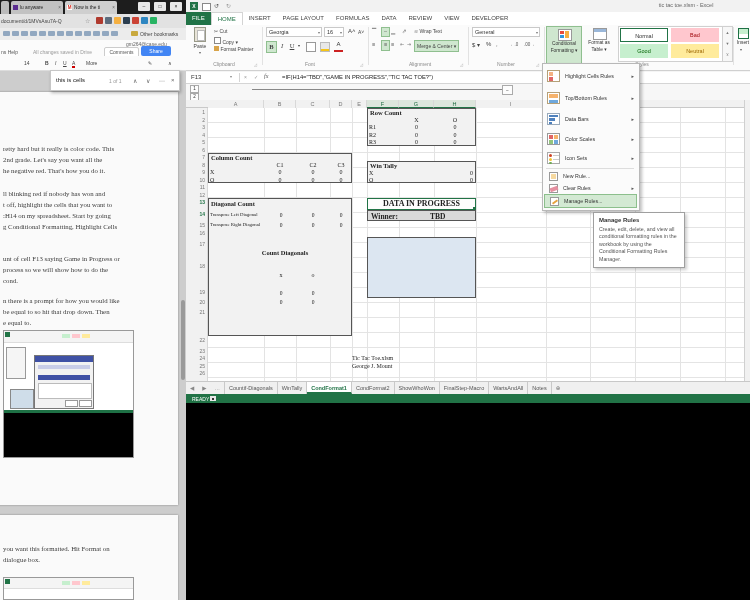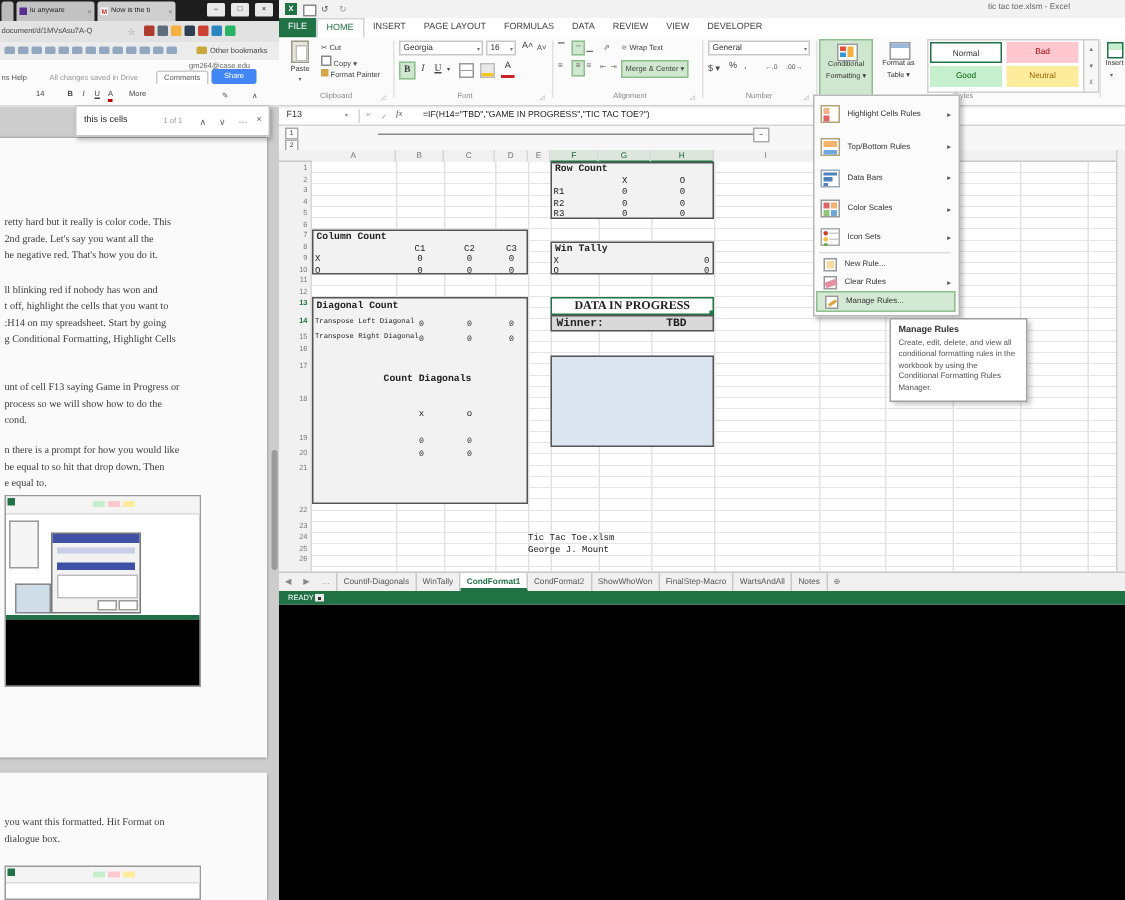--- a/index.html
+++ b/index.html
@@ -49,21 +49,21 @@
   .smbtn{position:absolute;font-size:5px;color:#444;white-space:nowrap;}
   .hlgreen{background:#cfe7cf;border:1px solid #8fbf8f;}
   .chip{position:absolute;width:48px;height:14px;font-size:5.5px;line-height:14px;text-align:center;box-sizing:border-box;}
   .colhdr{position:absolute;top:100px;height:8px;font-size:5.5px;line-height:8px;text-align:center;
           color:#777;background:#f1f1f1;border-right:1px solid #d8d8d8;box-sizing:border-box;}
   .selcol{background:#dde6dd;color:#1e6b40;border-bottom:1.5px solid #217346;}
   .rownum{position:absolute;left:186px;width:19px;text-align:right;font-size:5px;color:#777;}
   .selrow{color:#217346;font-weight:bold;}
   .vl{position:absolute;width:1px;background:#e3e3e3;top:108px;height:273px;}
   .gbox{position:absolute;background:#f2f2f2;border:1.5px solid #555;box-sizing:border-box;}
-  .cell{position:absolute;font-family:Liberation Mono, monospace;font-size:6px;color:#222;}
+  .cell{position:absolute;font-family:Liberation Serif, serif;font-size:6px;color:#222;}
   .stabbar{position:absolute;left:186px;top:381px;width:564px;height:13px;background:#f0f0f0;
            border-top:1px solid #c8c8c8;display:flex;align-items:stretch;}
   .stab{height:12px;line-height:12px;padding:0 4px;font-size:5.5px;color:#555;
         border-right:1px solid #c9c9c9;white-space:nowrap;}
   .stab.active{background:#fff;color:#217346;font-weight:bold;border-bottom:2px solid #217346;box-sizing:border-box;}
   .statusbar{position:absolute;left:186px;top:394px;width:564px;height:9px;background:#217346;}
 
   
   .cfmenu{position:absolute;left:542px;top:63px;width:96px;height:146px;background:#fbfbfb;
           border:1px solid #b8b8b8;box-shadow:2px 2px 3px rgba(0,0,0,.25);z-index:50;}
@@ -448,21 +448,21 @@
 <div class="cell ctr" style="left:274px;top:299px;width:14px;font-size:5.5px;">0</div>
 <div class="cell ctr" style="left:306px;top:299px;width:14px;font-size:5.5px;">0</div>
 
 <div class="abs" style="left:367px;top:198px;width:109px;height:12px;background:#fdfdfd;border:1.5px solid #217346;box-sizing:border-box;">
   <div class="ser b ctr" style="font-size:8px;line-height:9px;color:#222;">DATA IN PROGRESS</div>
 </div>
 <div class="abs" style="left:473px;top:207px;width:3px;height:3px;background:#217346;"></div>
 
 <div class="abs" style="left:367px;top:210px;width:109px;height:11px;background:#d9d9d9;border:1px solid #555;box-sizing:border-box;"></div>
 <div class="cell b" style="left:371px;top:211.5px;font-size:7.5px;">Winner:</div>
-<div class="cell b" style="left:430px;top:211.5px;width:42px;text-align:center;font-size:7.5px;">TBD</div>
+<div class="cell b" style="left:430px;top:211.5px;width:42px;text-align:left;font-size:7.5px;">TBD</div>
 
 <div class="abs" style="left:367px;top:237px;width:109px;height:61px;background:#dce6f1;border:1.5px solid #555;box-sizing:border-box;"></div>
 
 <div class="cell nw" style="left:352px;top:355px;">Tic Tac Toe.xlsm</div>
 <div class="cell nw" style="left:352px;top:363px;">George J. Mount</div>
 
 <div class="stabbar">
   <span class="stab" style="border-right:none;color:#888;">◀</span>
   <span class="stab" style="border-right:none;color:#888;">▶</span>
   <span class="stab" style="color:#888;">…</span>

